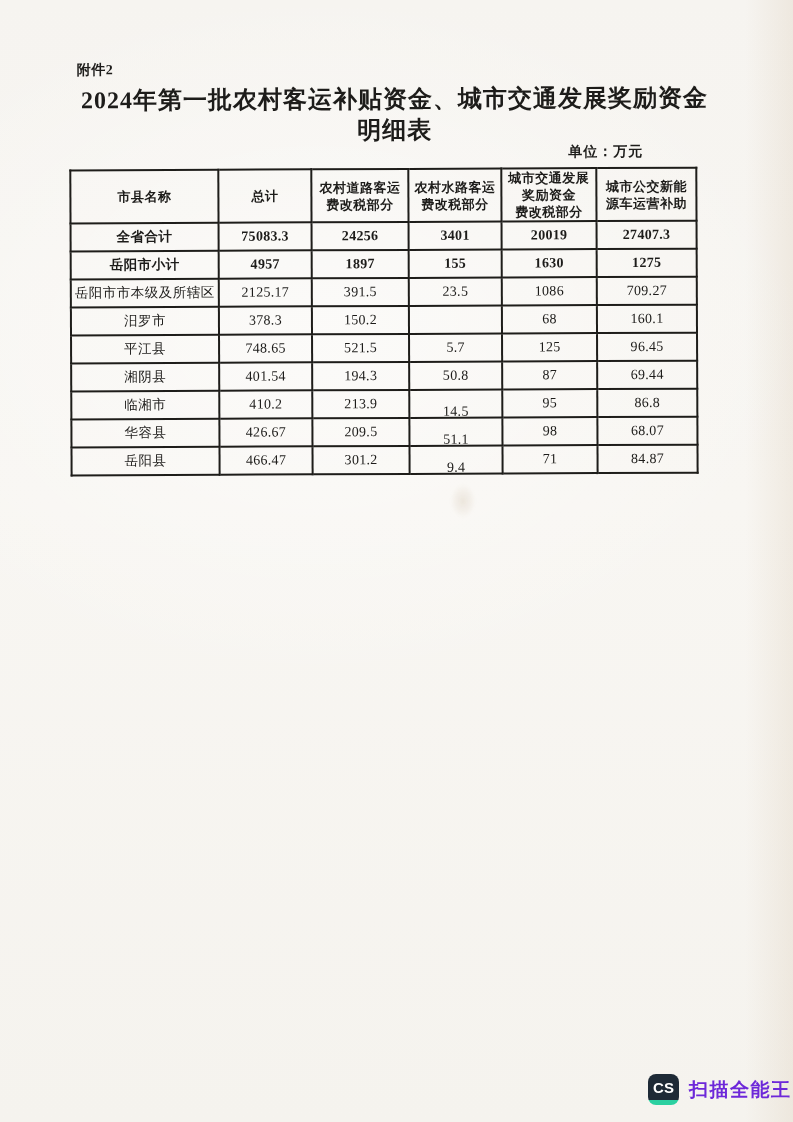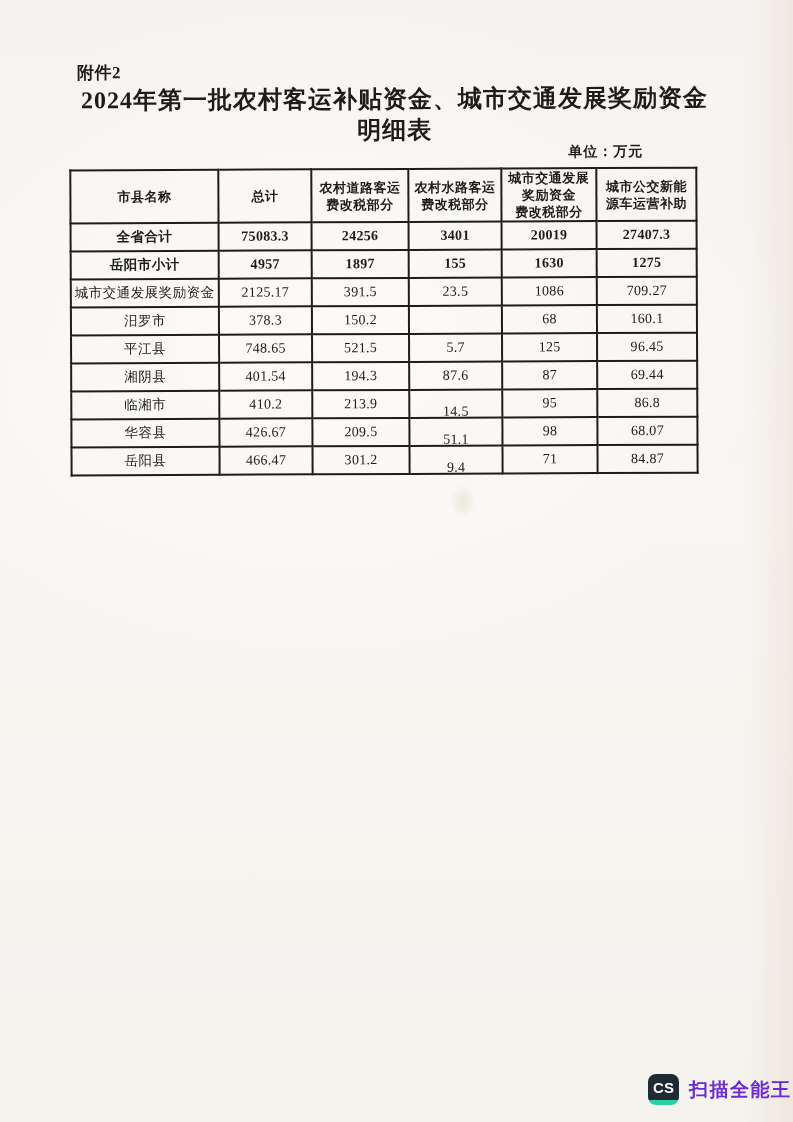--- a/index.html
+++ b/index.html
@@ -20,21 +20,21 @@
   }
   .smudge {
     position: absolute; left: 450px; top: 484px; width: 26px; height: 34px;
     background: radial-gradient(ellipse at center, rgba(176,146,108,0.18), rgba(176,146,108,0) 70%);
     filter: blur(1px);
   }
   .content { position: absolute; inset: 0; transform: rotate(-0.25deg); }
 
   .attachment-label {
     position: absolute; left: 79px; top: 60px;
-    font-size: 17px; font-weight: bold; letter-spacing: 0.5px;
+    font-size: 14px; font-weight: bold; letter-spacing: 0.5px;
   }
   .doc-title {
     position: absolute; left: 0; top: 84px; width: 100%;
     text-align: center; font-size: 24px; font-weight: bold;
     letter-spacing: 1px; line-height: 31px;
   }
   .unit-label {
     position: absolute; top: 144px; right: 148px;
     font-size: 14px; font-weight: bold; letter-spacing: 1px; text-align: right;
   }
@@ -126,21 +126,21 @@
           </tr>
           <tr class="bold">
             <th>岳阳市小计</th>
             <td>4957</td>
             <td>1897</td>
             <td>155</td>
             <td>1630</td>
             <td>1275</td>
           </tr>
           <tr>
-            <th>城市交通发展奖励资金</th>
+            <th>岳阳市市本级及所辖区</th>
             <td>2125.17</td>
             <td>391.5</td>
             <td>23.5</td>
             <td>1086</td>
             <td>709.27</td>
           </tr>
           <tr>
             <th>汨罗市</th>
             <td>378.3</td>
             <td>150.2</td>
@@ -153,21 +153,21 @@
             <td>748.65</td>
             <td>521.5</td>
             <td>5.7</td>
             <td>125</td>
             <td>96.45</td>
           </tr>
           <tr>
             <th>湘阴县</th>
             <td>401.54</td>
             <td>194.3</td>
-            <td>87.6</td>
+            <td>50.8</td>
             <td>87</td>
             <td>69.44</td>
           </tr>
           <tr>
             <th>临湘市</th>
             <td>410.2</td>
             <td>213.9</td>
             <td class="low"><span>14.5</span></td>
             <td>95</td>
             <td>86.8</td>

